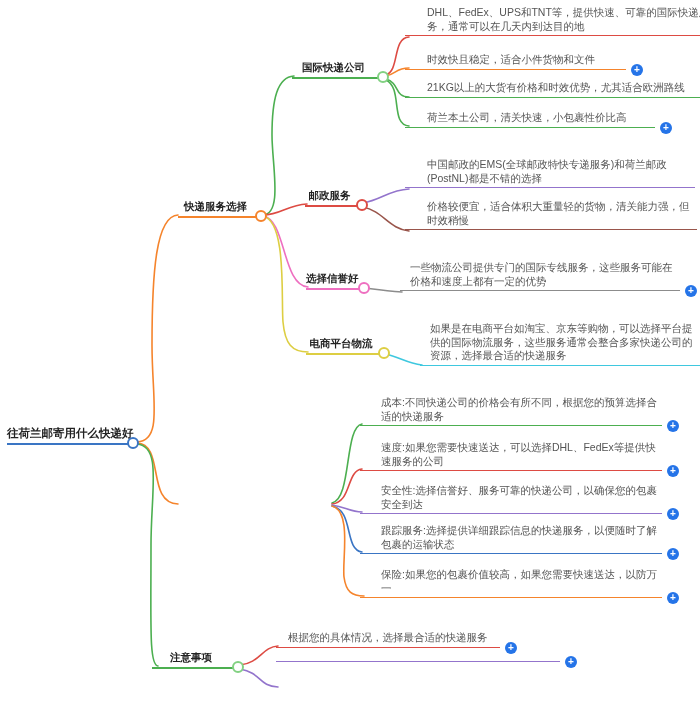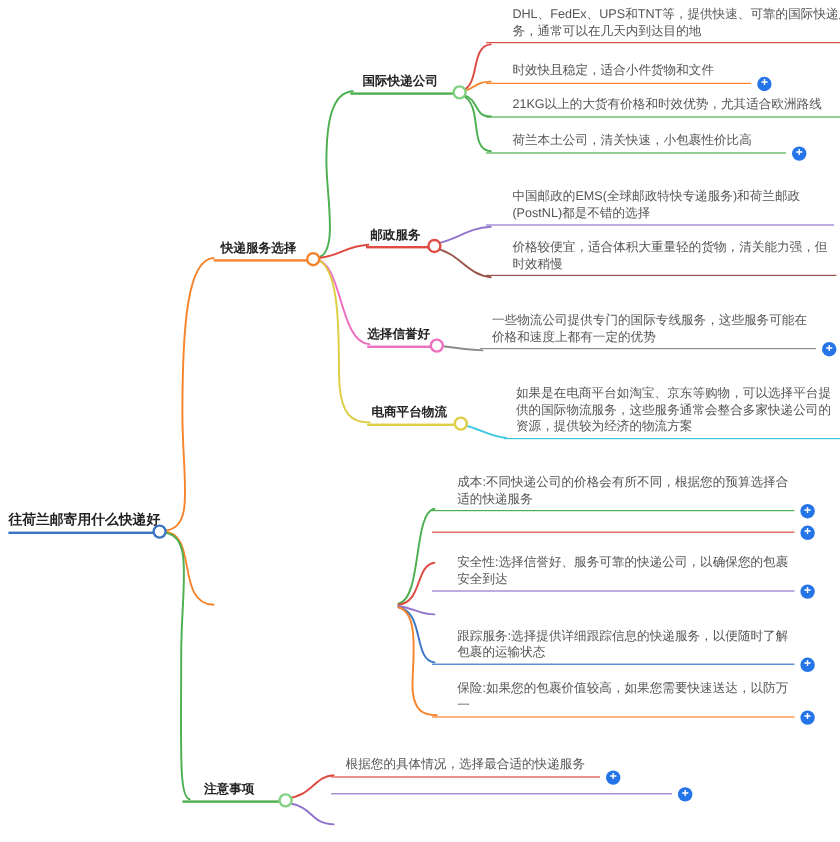--- a/index.html
+++ b/index.html
@@ -131,33 +131,34 @@
     <span class="txt">价格较便宜，适合体积大重量轻的货物，清关能力强，但时效稍慢</span>
 
   </div>
 
   <div class="leaf bc-gray" style="left:400px;top:261px;width:270px;padding-left:10px;">
     <span class="txt">一些物流公司提供专门的国际专线服务，这些服务可能在价格和速度上都有一定的优势</span>
     <span class="plus">+</span>
   </div>
 
   <div class="leaf bc-cyan" style="left:420px;top:322px;width:270px;padding-left:10px;">
-    <span class="txt">如果是在电商平台如淘宝、京东等购物，可以选择平台提供的国际物流服务，这些服务通常会整合多家快递公司的资源，提供较为经济的物流方案</span>
+    <span class="txt">如果是在电商平台如淘宝、京东等购物，可以选择平台提供的国际物流服务，这些服务通常会整合多家快递公司的资源，选择最合适的快递服务</span>
 
   </div>
 
 
   <div class="leaf bc-green" style="left:360px;top:396px;width:281px;padding-left:21px;">
     <span class="txt">成本:不同快递公司的价格会有所不同，根据您的预算选择合适的快递服务</span>
     <span class="plus">+</span>
   </div>
   <div class="leaf bc-red" style="left:360px;top:441px;width:281px;padding-left:21px;">
+    <span class="txt">速度:如果您需要快速送达，可以选择DHL、FedEx等提供快速服务的公司</span>
     <span class="plus">+</span>
   </div>
-  <div class="leaf bc-purple" style="left:360px;top:463px;width:281px;padding-left:21px;">
+  <div class="leaf bc-purple" style="left:360px;top:484px;width:281px;padding-left:21px;">
     <span class="txt">安全性:选择信誉好、服务可靠的快递公司，以确保您的包裹安全到达</span>
     <span class="plus">+</span>
   </div>
   <div class="leaf bc-blue" style="left:360px;top:524px;width:281px;padding-left:21px;">
     <span class="txt">跟踪服务:选择提供详细跟踪信息的快递服务，以便随时了解包裹的运输状态</span>
     <span class="plus">+</span>
   </div>
   <div class="leaf bc-orange" style="left:360px;top:568px;width:281px;padding-left:21px;">
     <span class="txt">保险:如果您的包裹价值较高，如果您需要快速送达，以防万一</span>
     <span class="plus">+</span>

